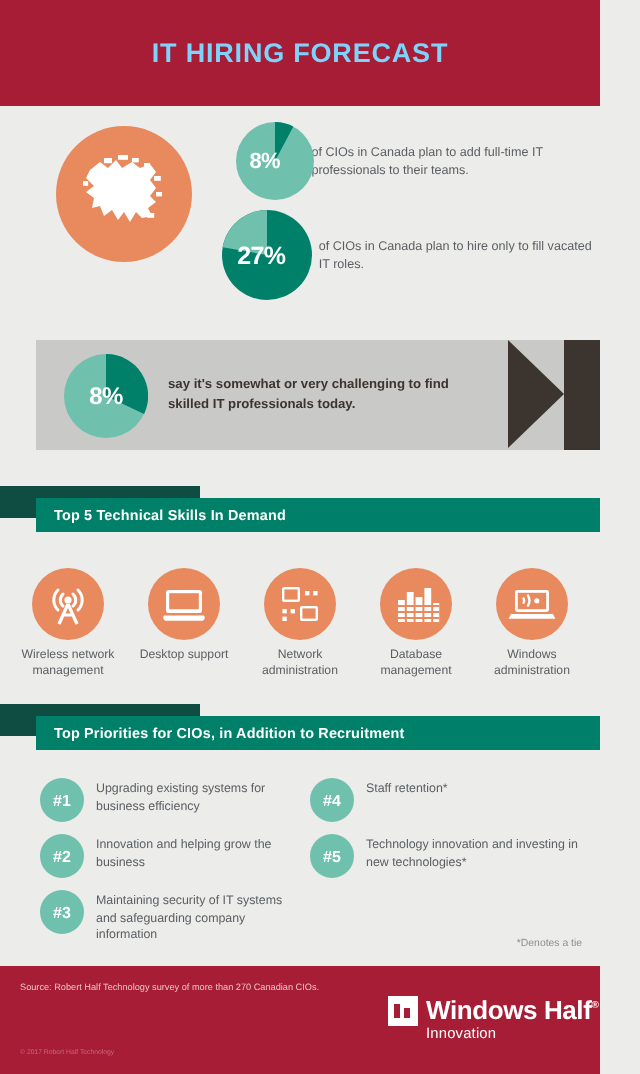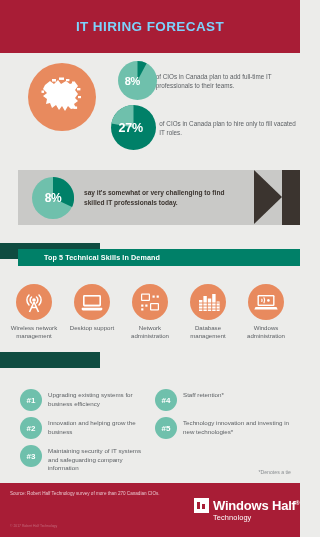--- a/index.html
+++ b/index.html
@@ -61,21 +61,21 @@
   
   .banner-wrap{position:absolute;}
   .banner-shadow{
     position:absolute;left:0;top:0;width:100px;height:16px;background:#0f4c41;
   }
   .banner{
     position:absolute;left:18px;top:6px;width:282px;height:17px;background:#008068;
     display:flex;align-items:center;
   }
   .banner span{
-    color:#ffffff;font-size:7.2px;font-weight:bold;padding-left:26px;letter-spacing:.1px;
+    color:#ffffff;font-size:7.2px;font-weight:bold;padding-left:9px;letter-spacing:.1px;
   }
 
   
   .skills{position:absolute;left:0;top:284px;width:300px;height:66px;}
   .skill{position:absolute;width:56px;text-align:center;}
   .skill-circle{
     width:36px;height:36px;border-radius:50%;background:#e88a5e;margin:0 auto;position:relative;
   }
   .skill-circle svg{position:absolute;left:0;top:0;}
   .skill-label{
@@ -272,20 +272,23 @@
           </g>
           <circle cx="20.4" cy="16.4" r="1.3" fill="#ffffff"></circle>
         </svg>
       </div>
       <div class="skill-label">Windows administration</div>
     </div>
   </div>
 
   <div class="banner-wrap" style="left:0;top:352px;width:300px;height:24px;">
     <div class="banner-shadow"></div>
+    <div class="banner">
+      <span>Top Priorities for CIOs, in Addition to Recruitment</span>
+    </div>
   </div>
 
   <div class="priorities">
     <div class="prio" style="left:20px;top:0;width:125px;">
       <div class="prio-badge">#1</div>
       <div class="prio-text">Upgrading existing systems for business efficiency</div>
     </div>
     <div class="prio" style="left:20px;top:28px;width:125px;">
       <div class="prio-badge">#2</div>
       <div class="prio-text">Innovation and helping grow the business</div>
@@ -309,18 +312,18 @@
     <div class="source">Source: Robert Half Technology survey of more than 270 Canadian CIOs.</div>
     <div class="copyright">© 2017 Robert Half Technology</div>
     <div class="logo">
       <div class="logo-mark">
         <i class="a"></i>
           <i class="b"></i>
           <i class="c"></i>
       </div>
       <div class="logo-txt">
         <div class="l1"><span>Windows Half</span><sup>®</sup></div>
-        <div class="l2">Technology</div>
+        <div class="l2">Innovation</div>
       </div>
     </div>
   </div>
 
 </div>
 
 </body></html>

